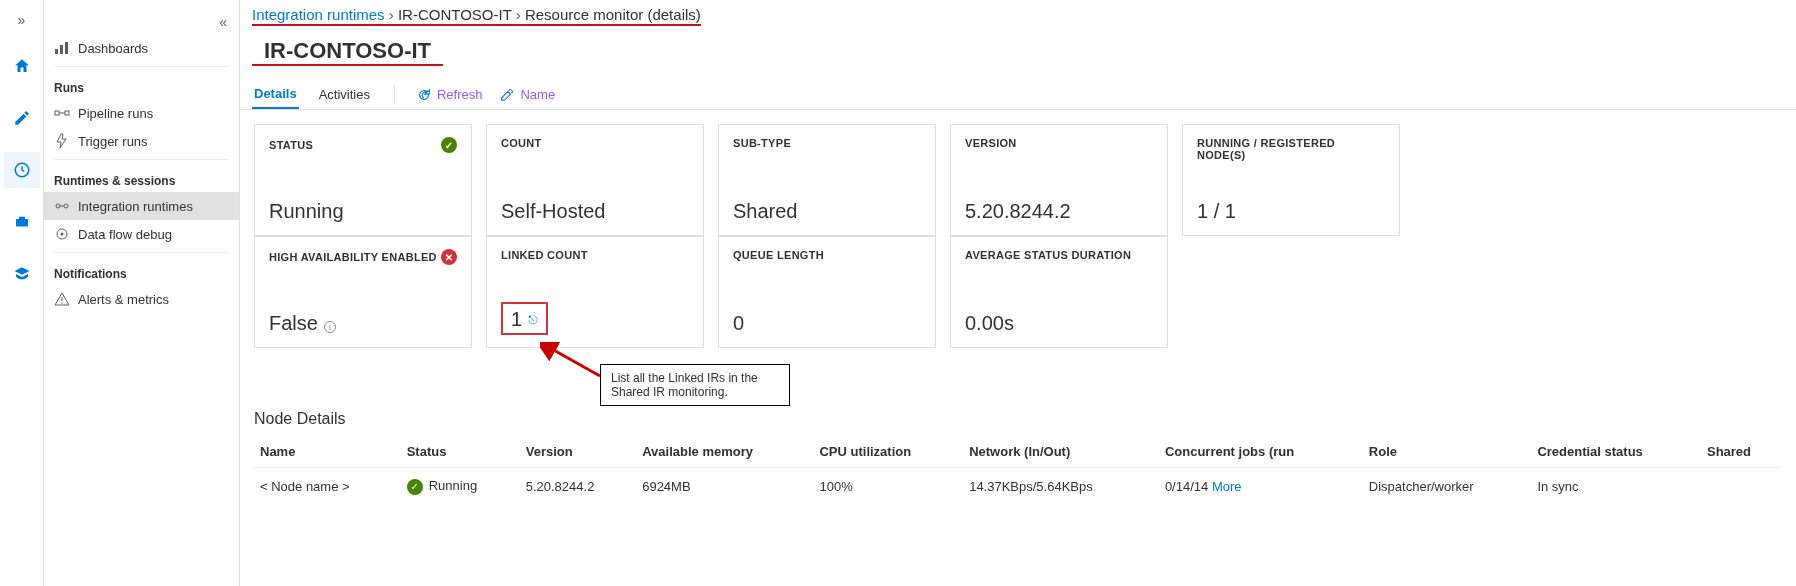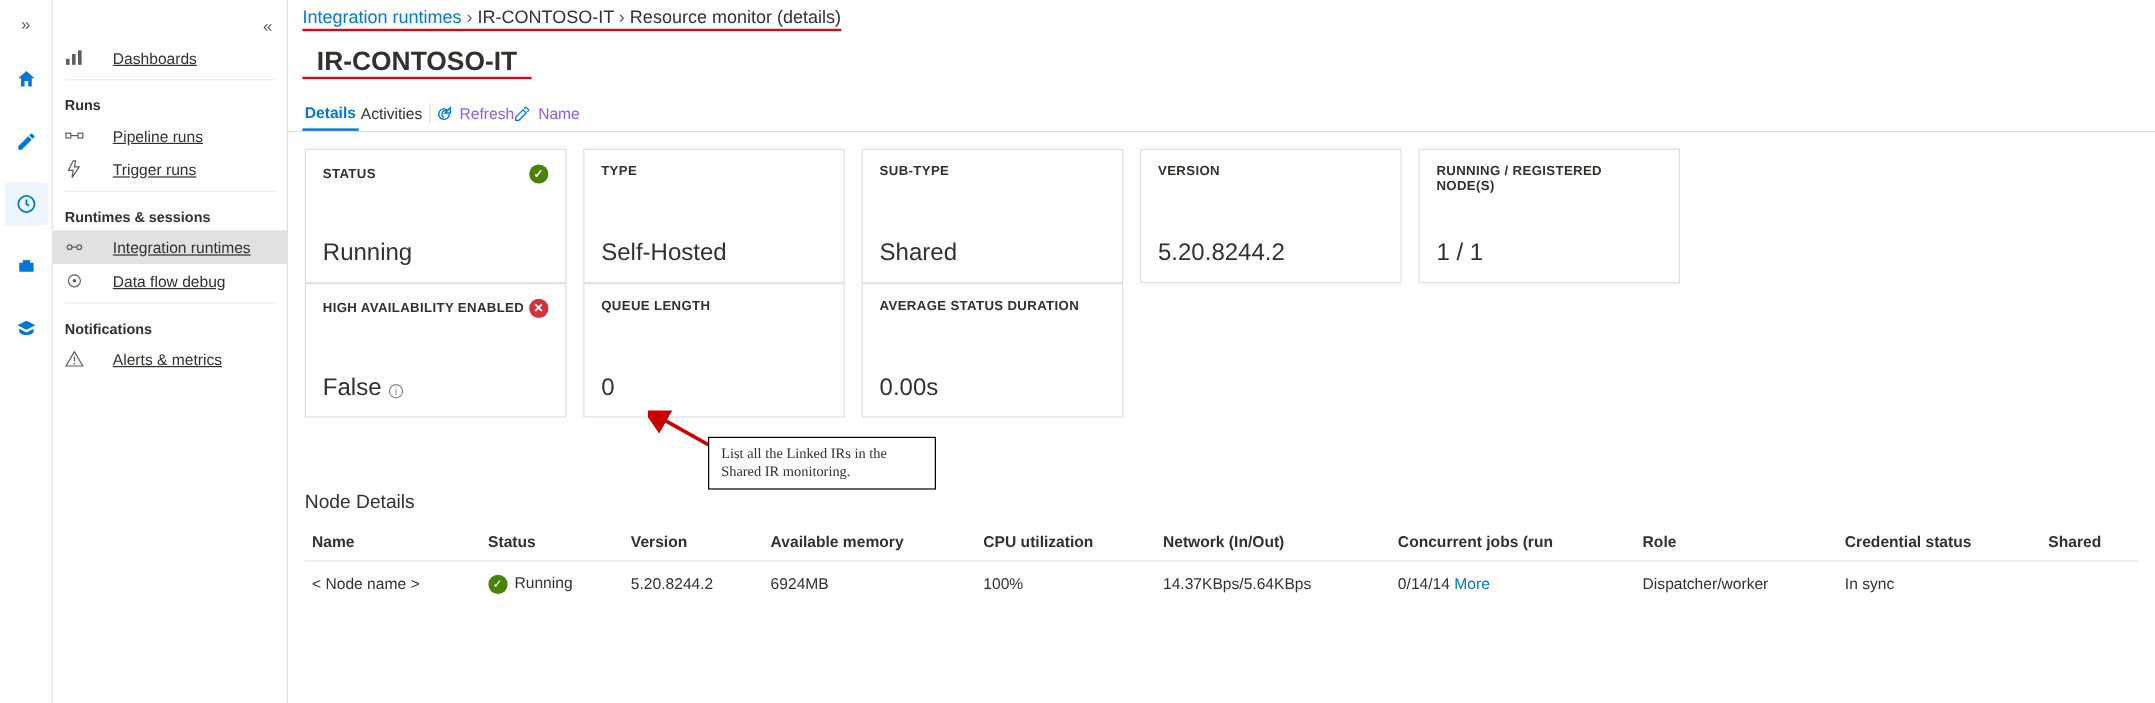--- a/index.html
+++ b/index.html
@@ -4,33 +4,33 @@
 <style>
 * { box-sizing: border-box; margin: 0; padding: 0; font-family: "Segoe UI", Arial, sans-serif; }
 body { background: #fff; color: #323130; font-size: 13px; }
 .app { display: flex; height: 586px; width: 1796px; }
 .rail { width: 44px; border-right: 1px solid #e1dfdd; display: flex; flex-direction: column; align-items: center; padding-top: 8px; gap: 16px; }
 .rail .icon-btn { width: 36px; height: 36px; display:flex; align-items:center; justify-content:center; border-radius:2px; cursor:pointer; }
 .rail .icon-btn.active { background:#edf6fc; }
 .rail svg { width: 18px; height: 18px; fill: #0078d4; }
 .collapse-arrows { font-size: 14px; color: #605e5c; cursor:pointer; padding: 4px; }
 .sidebar { width: 196px; border-right: 1px solid #e1dfdd; padding: 8px 0 0 0; font-size: 13px; }
-.sidebar .side-item { display:flex; align-items:center; gap:24px; padding: 6px 10px; cursor:pointer; color:#323130;text-decoration:underline; }
+.sidebar .side-item { display:flex; align-items:center; gap:8px; padding: 6px 10px; cursor:pointer; color:#323130; }
 .sidebar .side-item.active { background:#e1e1e1; }
 .sidebar .side-item svg { width:16px; height:16px; fill:#605e5c; }
 .sidebar .group-title { font-size: 12px; font-weight: 600; color:#323130; padding: 10px 10px 4px; border-bottom: none; }
 .sidebar hr { border:none; border-top:1px solid #edebe9; margin: 4px 10px; }
 .main { flex:1; display:flex; flex-direction:column; overflow:hidden; }
 .breadcrumb { padding: 6px 12px 2px; font-size:15px; display:flex; align-items:center; gap:6px; border-bottom: none;}
 .breadcrumb a { color:#0078d4; text-decoration:none; padding-bottom:2px; }
 .breadcrumb .crumb { border-bottom: 2px solid #c50f1f; padding-bottom:1px; display:inline-block;}
 .breadcrumb .sep { color:#605e5c; }
 .page-title { font-size: 22px; font-weight: 600; padding: 4px 12px 0; display:inline-block; border-bottom: 2px solid #c50f1f; margin-left:12px; margin-top:6px;}
 .title-wrap{ padding-left:0px; }
-.tabs-row { display:flex; align-items:center; padding: 6px 12px 0; border-bottom: 1px solid #e1dfdd; margin-top:8px; font-size: 13px; }
+.tabs-row { display:flex; align-items:center; padding: 6px 12px 0; border-bottom: 1px solid #e1dfdd; margin-top:8px; gap: 18px; font-size: 13px; }
 .tabs-row .tab { padding: 6px 2px; cursor:pointer; color:#323130; }
 .tabs-row .tab.active { color:#0078d4; border-bottom: 2px solid #0078d4; font-weight:600; }
 .tabs-row .divider { width:1px; height: 18px; background:#e1dfdd; margin: 0 4px; }
 .tabs-row .cmd { display:flex; align-items:center; gap:6px; color:#8b5cf6; cursor:pointer; }
 .tabs-row .cmd svg { width:14px; height:14px; fill:#0078d4; stroke:#0078d4; }
 .cards { display:flex; flex-wrap:wrap; gap: 14px; padding: 14px; }
 .card { border:1px solid #e1dfdd; width: 218px; padding: 12px 14px; min-height: 112px; display:flex; flex-direction:column; justify-content:space-between;}
 .card .card-label { font-size: 11px; font-weight: 600; letter-spacing: 0.3px; color:#323130; display:flex; align-items:center; justify-content:space-between;}
 .card .card-value { font-size: 20px; color:#323130; }
 .icon-ok { width:16px; height:16px; background:#498205; border-radius:50%; display:inline-flex; align-items:center; justify-content:center; color:#fff; font-size:10px; }
@@ -173,21 +173,21 @@
 
     <div class="cards" style="padding-bottom:0">
       <div class="card">
         <div class="card-label">
               <span>STATUS</span>
           <span class="icon-ok">✓</span>
             </div>
         <div class="card-value">Running</div>
       </div>
       <div class="card">
-        <div class="card-label">TYPE</div>
+        <div class="card-label">COUNT</div>
         <div class="card-value">Self-Hosted</div>
       </div>
       <div class="card">
         <div class="card-label">SUB-TYPE</div>
         <div class="card-value">Shared</div>
       </div>
       <div class="card">
         <div class="card-label">VERSION</div>
         <div class="card-value">5.20.8244.2</div>
       </div>
@@ -197,40 +197,49 @@
       </div>
     </div>
 
     <div class="cards" style="padding-top:0">
       <div class="card">
         <div class="card-label">
               <span>HIGH AVAILABILITY ENABLED</span>
           <span class="icon-bad">✕</span>
             </div>
         <div class="card-value"><span>False</span><span class="info-dot">i</span></div>
+      </div>
+      <div class="card">
+        <div class="card-label">LINKED COUNT</div>
+        <div>
+          <span class="linked-box">
+            <span class="card-value" style="font-size:20px">1</span>
+            <span class="link-icon">⎋</span>
+          </span>
+        </div>
       </div>
       <div class="card">
         <div class="card-label">QUEUE LENGTH</div>
         <div class="card-value">0</div>
       </div>
       <div class="card">
         <div class="card-label">AVERAGE STATUS DURATION</div>
         <div class="card-value">0.00s</div>
       </div>
     </div>
 
     <svg class="arrow-svg" style="left:300px; top:232px;" width="70" height="40">
       <defs>
             <marker id="ah" markerWidth="8" markerHeight="8" refX="2" refY="4" orient="auto">
               <path d="M0,0 L8,4 L0,8 Z" fill="#c00"></path>
             </marker>
           </defs>
       <line x1="60" y1="34" x2="10" y2="6" stroke="#c00" stroke-width="3" marker-end="url(#ah)"></line>
     </svg>
-    <div class="annotation-box" style="left:350px; top:254px;font-family:Liberation Serif, serif;">List all the Linked IRs in the Shared IR monitoring.</div>
+    <div class="annotation-box" style="left:360px; top:254px;">List all the Linked IRs in the Shared IR monitoring.</div>
 
     <div class="section-title" style="margin-top:40px">Node Details</div>
     <table class="table">
       <thead>
             <tr>
         <th>Name</th>
         <th>Status</th>
         <th>Version</th>
         <th>Available memory</th>
         <th>CPU utilization</th>

